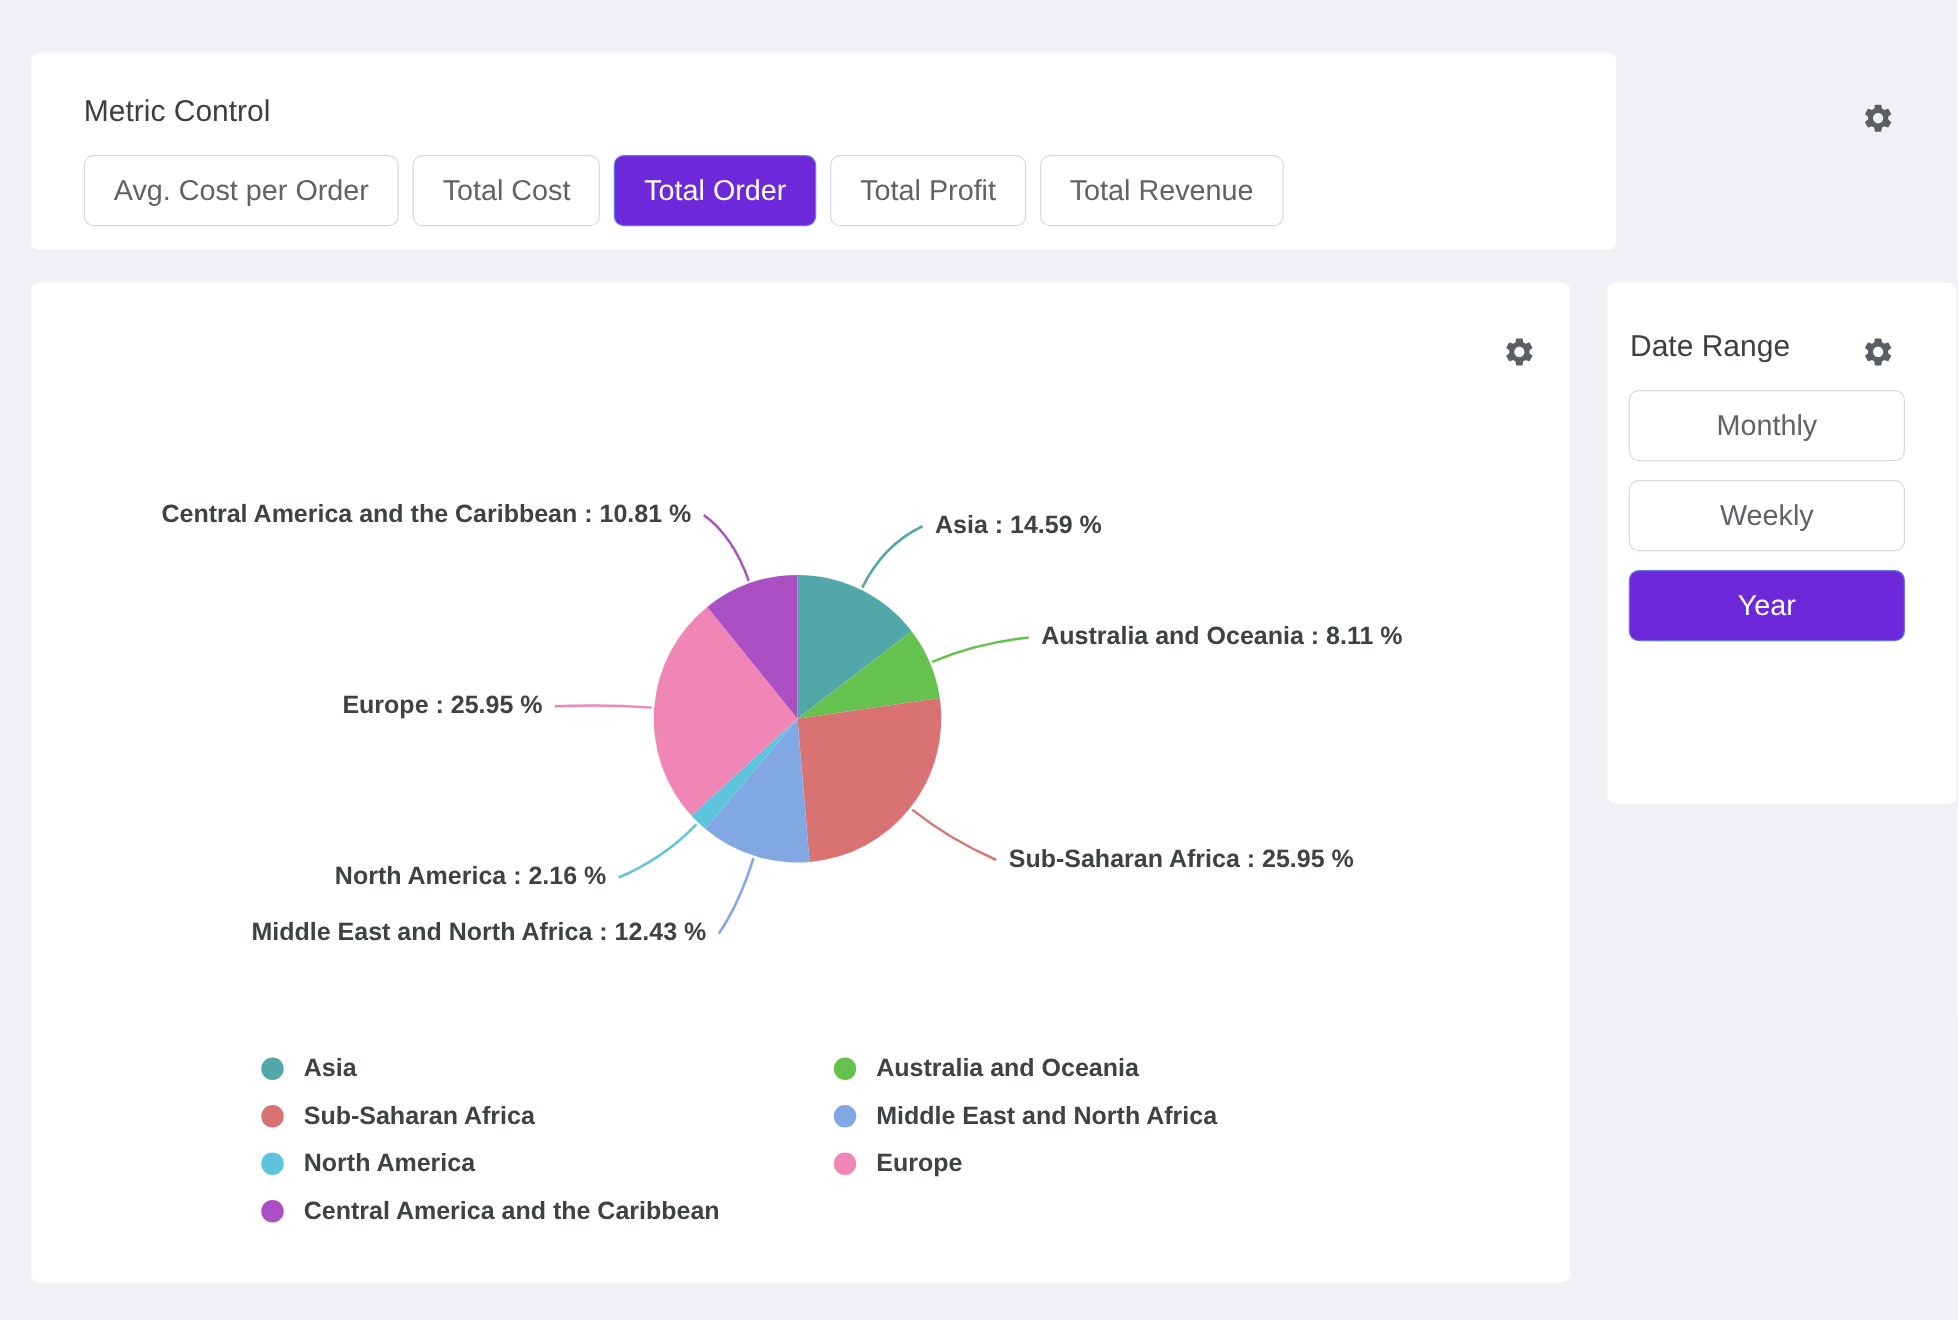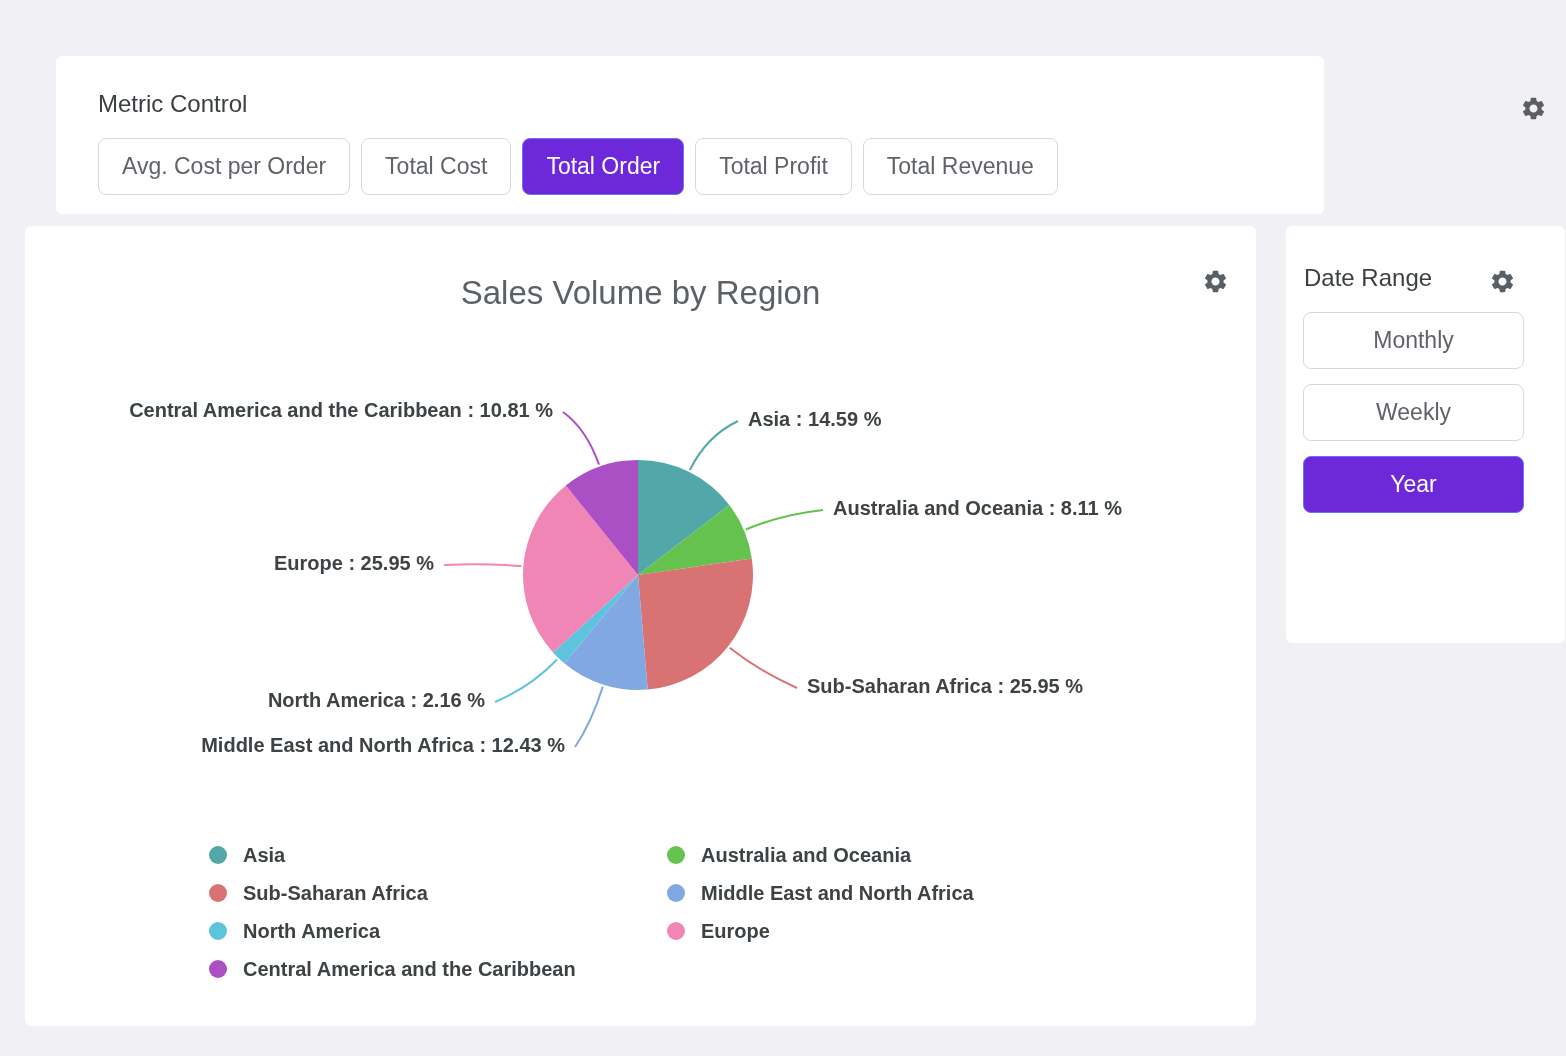--- a/index.html
+++ b/index.html
@@ -8,21 +8,21 @@
     background:#f0f0f5;
     font-family:"Liberation Sans", sans-serif;
     position:relative;
     -webkit-font-smoothing:antialiased;
   }
   .panel{
     position:absolute;
     background:#ffffff;
     border-radius:6px;
   }
-  .top-panel{left:25px;top:56px;width:1268px;height:158px;margin-left:31px;}
+  .top-panel{left:25px;top:42px;width:1268px;height:158px;}
   .chart-panel{left:25px;top:226px;width:1231px;height:800px;}
   .date-panel{left:1286px;top:226px;width:255px;height:417px;padding-left:24px;}
 
   .panel-title{
     position:absolute;left:42px;top:34px;
     font-size:24px;color:#3c4043;
   }
   .date-panel .panel-title{left:18px;top:38px;}
 
   .gear{
@@ -103,21 +103,20 @@
     <div class="btn-row" id="metric-buttons">
         <button class="pill">Avg. Cost per Order</button>
         <button class="pill">Total Cost</button>
         <button class="pill selected">Total Order</button>
         <button class="pill">Total Profit</button>
         <button class="pill">Total Revenue</button>
       </div>
   </section>
 
   <section class="panel chart-panel">
-    <div class="chart-title">Sales Volume by Region</div>
     <svg id="pie-svg" width="1231" height="800" viewBox="0 0 1231 800">
         <path d="M 613 349 L 613.0 234.0 A 115 115 0 0 1 704.3 279.0 Z" fill="#52a8a8" class="slice"></path>
         <path d="M 664.8 244.1 Q 681.6 210.0 713 195" fill="none" stroke="#52a8a8" stroke-width="2"></path>
         <text x="723" y="195" text-anchor="start" dominant-baseline="middle">Asia : 14.59 %</text>
         <path d="M 613 349 L 704.3 279.0 A 115 115 0 0 1 726.8 332.4 Z" fill="#66c24f" class="slice"></path>
         <path d="M 720.8 303.5 Q 755.8 288.7 798 284" fill="none" stroke="#66c24f" stroke-width="2"></path>
         <text x="808" y="284" text-anchor="start" dominant-baseline="middle">Australia and Oceania : 8.11 %</text>
         <path d="M 613 349 L 726.8 332.4 A 115 115 0 0 1 622.7 463.6 Z" fill="#d97373" class="slice"></path>
         <path d="M 704.7 421.7 Q 734.4 445.3 772 462" fill="none" stroke="#d97373" stroke-width="2"></path>
         <text x="782" y="462" text-anchor="start" dominant-baseline="middle">Sub-Saharan Africa : 25.95 %</text>

